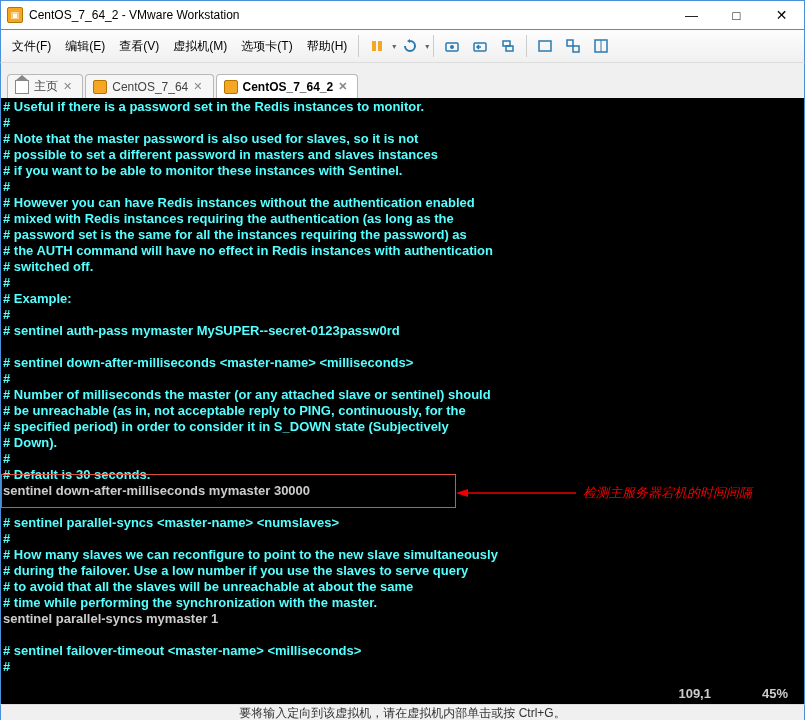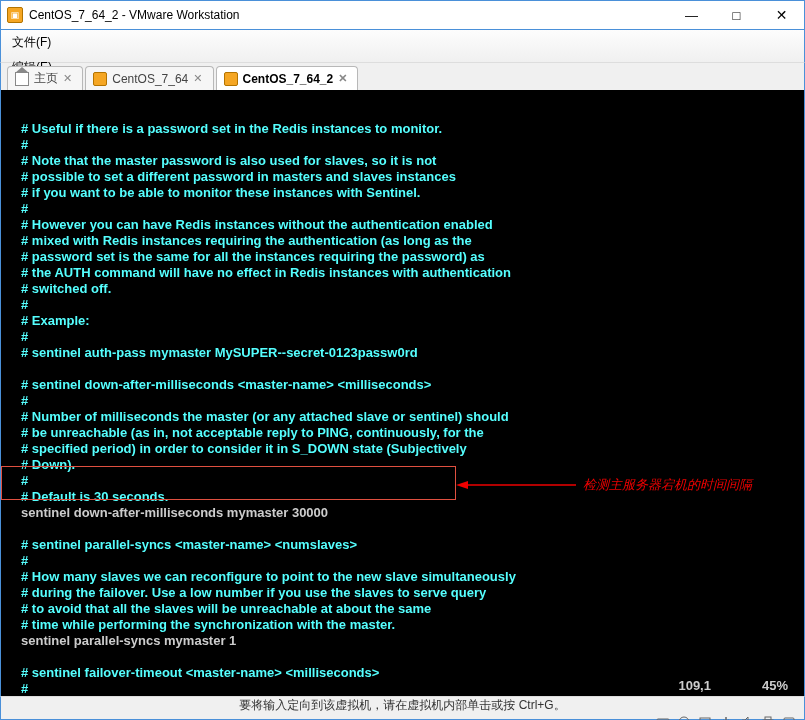--- a/index.html
+++ b/index.html
@@ -4,37 +4,37 @@
 <style>
 * { margin:0; padding:0; box-sizing:border-box; font-family:"Microsoft YaHei","Segoe UI",Tahoma,sans-serif; }
 body { background:#fff; width:805px; height:720px; overflow:hidden; position:relative; }
 
 .titlebar { height:30px; background:#fff; border:1px solid #4a90d9; display:flex; align-items:center; padding:0 0 0 6px; }
 .titlebar .app-icon { width:16px; height:16px; background:#f5a623; border:1px solid #b47400; border-radius:2px; margin-right:6px; display:flex; align-items:center; justify-content:center; font-size:9px; color:#fff; }
 .titlebar .title { font-size:12px; color:#000; flex:1; }
 .titlebar .win-btn { width:45px; height:28px; display:flex; align-items:center; justify-content:center; font-size:13px; color:#000; }
 .titlebar .win-btn.close { font-size:14px; }
 
-.menubar { height:32px; background:linear-gradient(#fdfdfd,#f0f0f0); border-left:1px solid #4a90d9; border-right:1px solid #4a90d9; display:flex; align-items:flex-start; padding:0 4px;flex-direction:column; }
+.menubar { height:32px; background:linear-gradient(#fdfdfd,#f0f0f0); border-left:1px solid #4a90d9; border-right:1px solid #4a90d9; display:flex; align-items:center; padding:0 4px; }
 .menubar .menu-item { font-size:12px; color:#000; padding:4px 7px; }
 .menubar .sep { width:1px; height:22px; background:#ccc; margin:0 4px; }
 .menubar .tool-btn { width:26px; height:26px; margin:0 1px; display:flex; align-items:center; justify-content:center; border-radius:2px; }
 .menubar .tool-btn svg { display:block; }
 .menubar .dd { font-size:8px; color:#666; margin-left:1px; }
 
-.tabbar { height:28px; background:#f0f0f0; border-left:1px solid #4a90d9; border-right:1px solid #4a90d9; border-top:1px solid #ddd; display:flex; align-items:flex-end; padding:0 6px; gap:2px; }
+.tabbar { height:36px; background:#f0f0f0; border-left:1px solid #4a90d9; border-right:1px solid #4a90d9; border-top:1px solid #ddd; display:flex; align-items:flex-end; padding:0 6px; gap:2px; }
 .tab { height:24px; border:1px solid #b8b8b8; border-bottom:none; border-radius:4px 4px 0 0; background:#f6f6f6; display:flex; align-items:center; padding:0 10px 0 7px; font-size:12px; color:#444; gap:5px; }
 .tab.active { background:#fff; font-weight:bold; color:#000; }
 .tab .t-icon { width:14px; height:14px; }
 .t-home { background:#fff; border:1px solid #888; position:relative; }
 .t-home::before { content:""; position:absolute; left:-1px; top:-6px; border-left:7px solid transparent; border-right:7px solid transparent; border-bottom:6px solid #888; }
 .t-os { background:#f5a623; border:1px solid #b47400; border-radius:2px; }
 
 .terminal { position:relative; background:#000; height:606px; border-left:1px solid #4a90d9; border-right:1px solid #4a90d9; font-family:"Courier New",monospace; font-size:13px; line-height:16px; color:#5ff; font-weight:bold; overflow:hidden; }
-.terminal pre { margin:18px; padding:13px 2px; white-space:pre; }
+.terminal pre { margin:0; padding:1px 2px; white-space:pre; }
 .terminal .c { color:#5ff; }
 .terminal .w { color:#ccc; }
 .hl-box { position:absolute; border:1px solid #e05040; pointer-events:none; }
 .arrow { position:absolute; pointer-events:none; }
 .arrow line { stroke:#e00; stroke-width:1.5; }
 .arrow polygon { fill:#e00; }
 .annot { position:absolute; color:#e00; font-size:13px; font-family:"Microsoft YaHei",sans-serif; font-weight:normal;font-style:italic; }
 
 .statusbar { height:24px; background:#f0f0f0; border:1px solid #4a90d9; border-top:1px solid #ddd; display:flex; align-items:center; padding:0 6px; font-size:12px; color:#333;flex-direction:column; }
 .statusbar .status-icons { display:flex; gap:3px; margin-left:auto; }

